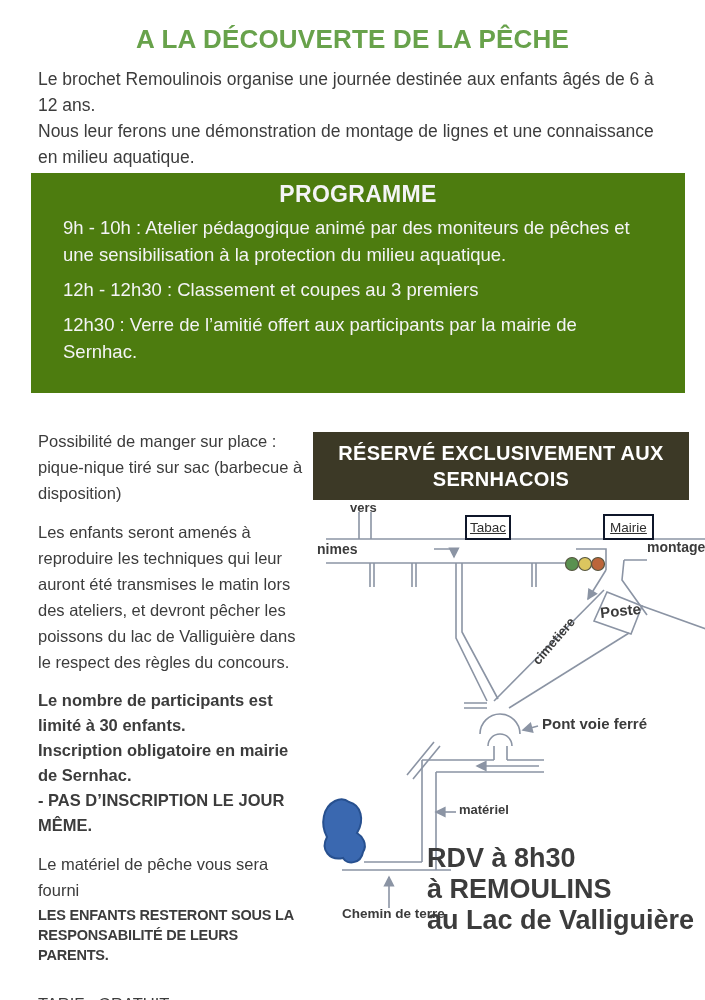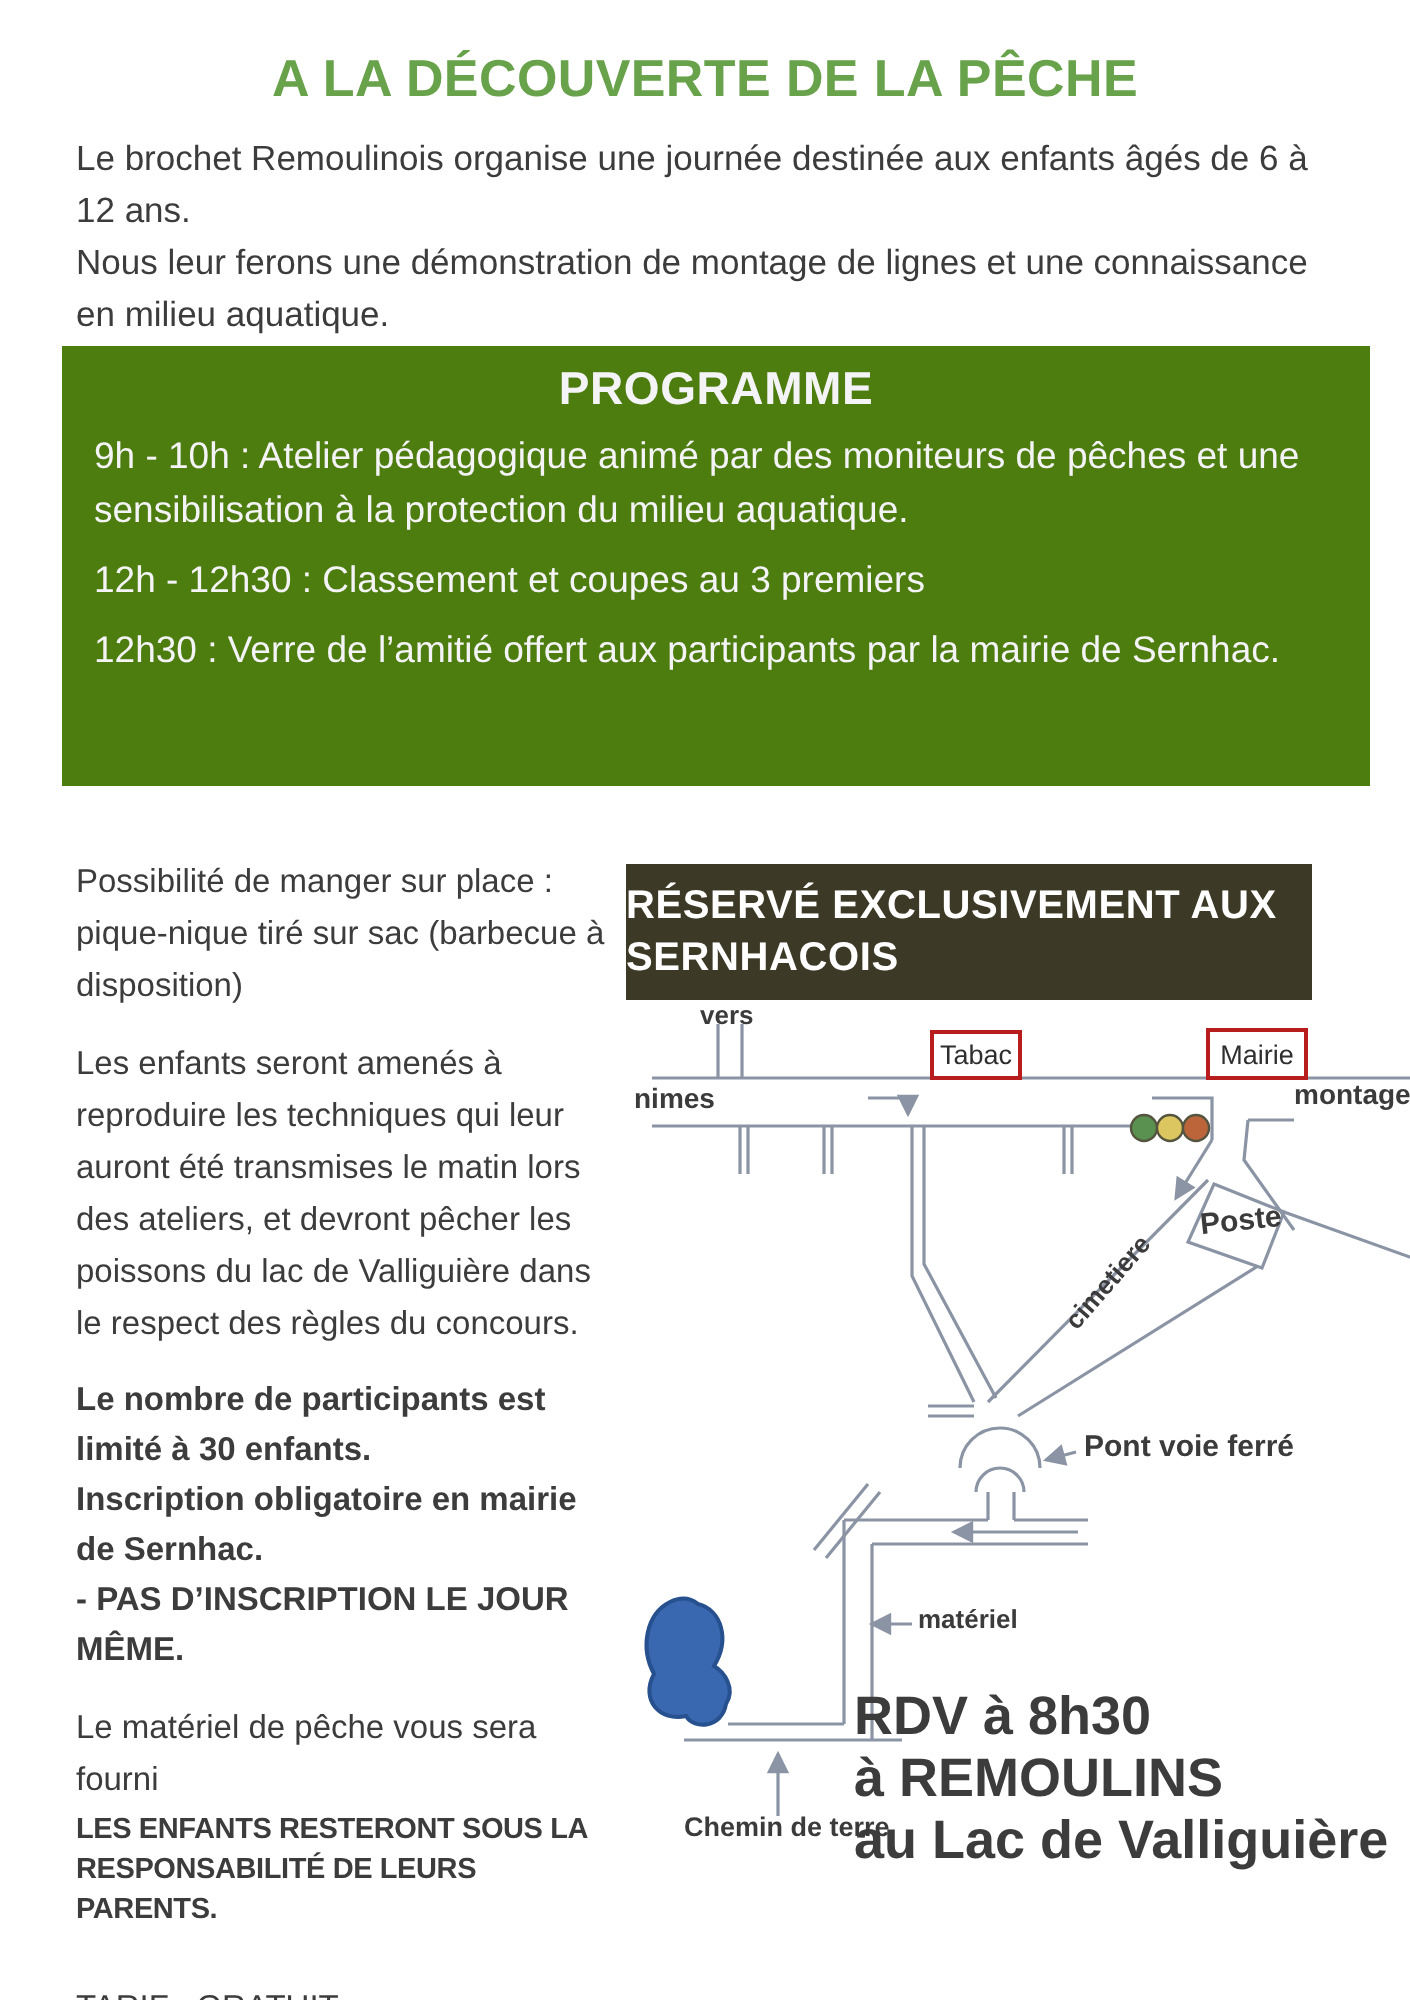--- a/index.html
+++ b/index.html
@@ -12,46 +12,46 @@
     text-align:center;font-size:26px;font-weight:bold;color:#68a24b;
     letter-spacing:0.2px;
   }
   .intro{position:absolute;top:66px;left:38px;width:632px;font-size:17.5px;line-height:26px;}
   .intro p{margin:0;}
   .programme{
     position:absolute;top:173px;left:31px;width:654px;height:220px;
     background:#4d7c0f;color:#f4f4f6;box-sizing:border-box;padding:6px 16px;
   }
   .programme h2{margin:2px 0 6px;text-align:center;font-size:23px;font-weight:bold;letter-spacing:0.3px;}
-  .prog-item{margin:0 0 8px;font-size:18.5px;line-height:27px;}
+  .prog-item{margin:0 16px 8px;font-size:18.5px;line-height:27px;}
   .left-col{position:absolute;top:428px;left:38px;width:272px;font-size:16.5px;line-height:26px;}
   .left-col p{margin:0 0 13px;}
   .left-col p.tight{margin:0;}
   .left-col .bold{font-weight:bold;line-height:25px;}
   .left-col .caps{font-weight:bold;font-size:14.5px;line-height:20px;letter-spacing:-0.2px;margin:2px 0 0;}
   .left-col .price{margin-top:26px;}
   .banner{
-    position:absolute;top:432px;left:313px;width:343px;height:68px;background:#3c3926;
-    color:#ffffff;display:flex;flex-direction:column;justify-content:center;align-items:flex-start;
+    position:absolute;top:432px;left:313px;width:376px;height:68px;background:#3c3926;
+    color:#ffffff;display:flex;flex-direction:column;justify-content:center;align-items:center;
     font-weight:bold;font-size:20px;line-height:26px;letter-spacing:0.3px;box-sizing:border-box;
   }
   .map{position:absolute;top:500px;left:317px;width:392px;height:392px;}
   .map svg{position:absolute;top:0;left:0;}
   .lbl{position:absolute;font-weight:bold;color:#3b3b3b;white-space:nowrap;}
   .lbl.vers{left:33px;top:0px;font-size:13px;}
   .lbl.nimes{left:0px;top:41px;font-size:14px;}
   .lbl.avignon{left:330px;top:39px;font-size:14px;}
   .lbl.poste{left:283px;top:102px;font-size:15px;transform:rotate(-6deg);}
   .lbl.cimetiere{left:218px;top:155px;font-size:13px;transform:rotate(-49deg);transform-origin:left center;}
   .lbl.pont{left:225px;top:215px;font-size:15px;}
   .lbl.goudronne{left:142px;top:302px;font-size:13px;}
   .lbl.chemin{left:25px;top:406px;font-size:13.5px;}
   .map-box{
-    position:absolute;background:#ffffff;border:2px solid #b91c1c;color:#2f2f2f;
-    font-size:13.5px;display:flex;align-items:center;justify-content:center;
+    position:absolute;background:#ffffff;border:2px solid #0f172a;color:#2f2f2f;
+    font-size:13.5px;display:flex;align-items:center;justify-content:center;text-decoration:underline;
   }
   .map-box.tabac{left:148px;top:15px;width:42px;height:21px;}
   .map-box.mairie{left:286px;top:14px;width:47px;height:22px;}
   .rdv{
     position:absolute;left:110px;top:343px;width:270px;
     font-weight:bold;font-size:27px;line-height:31px;color:#3c3c3c;
   }
 </style>
 </head>
 <body>

